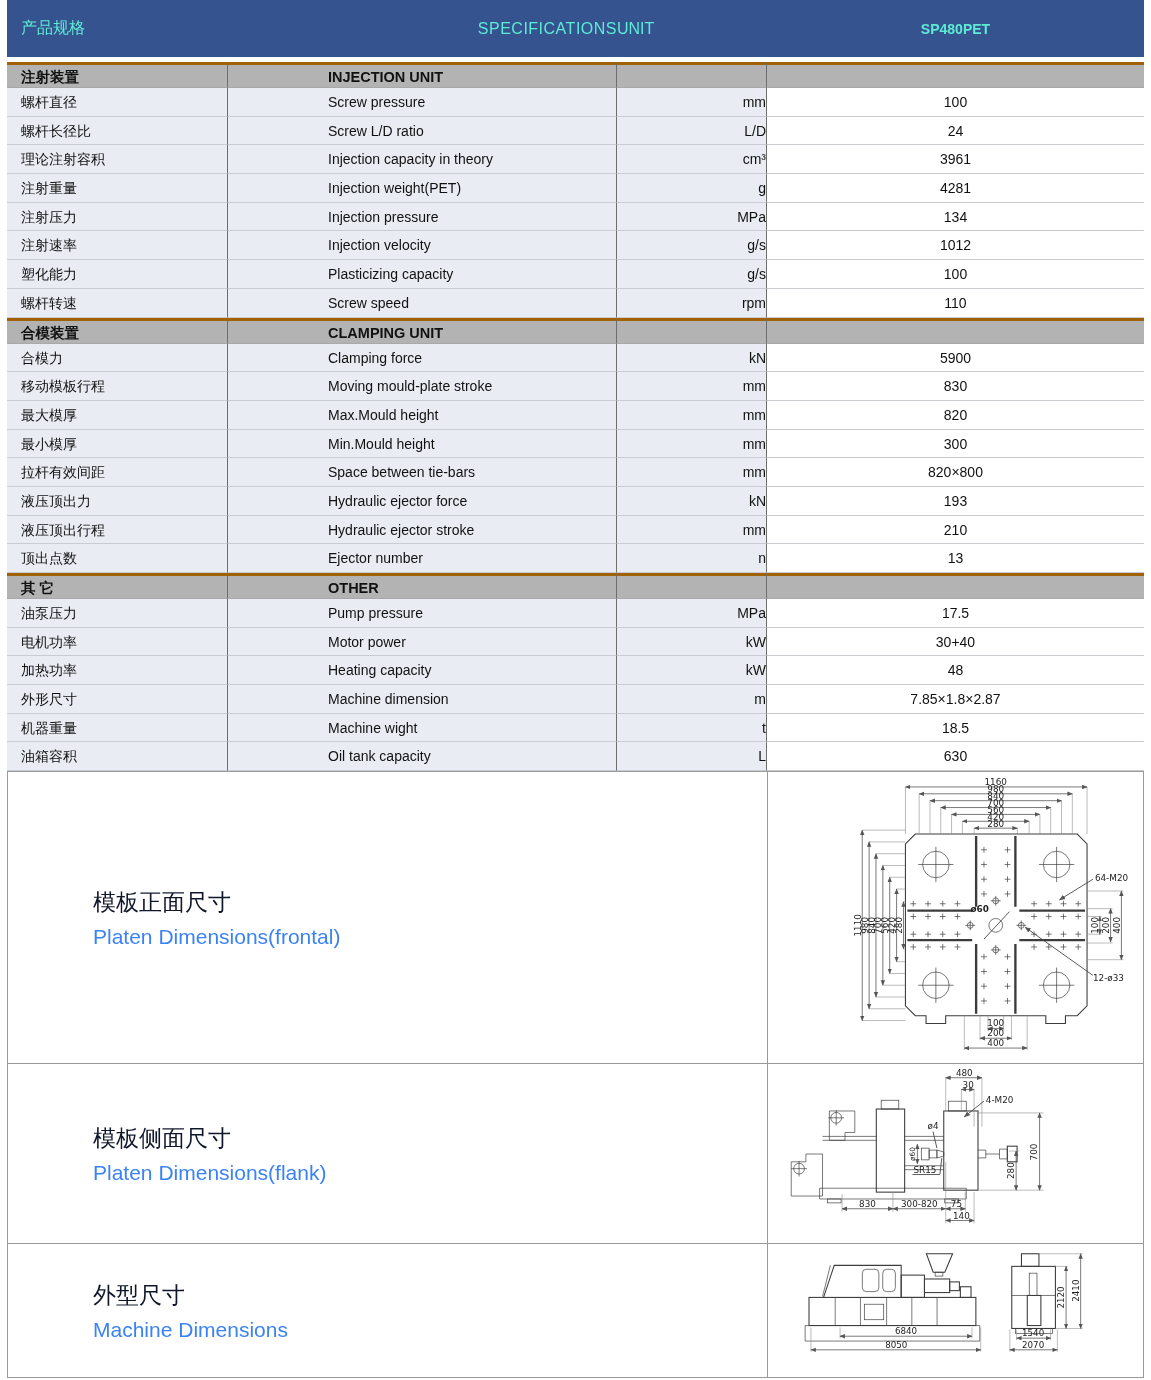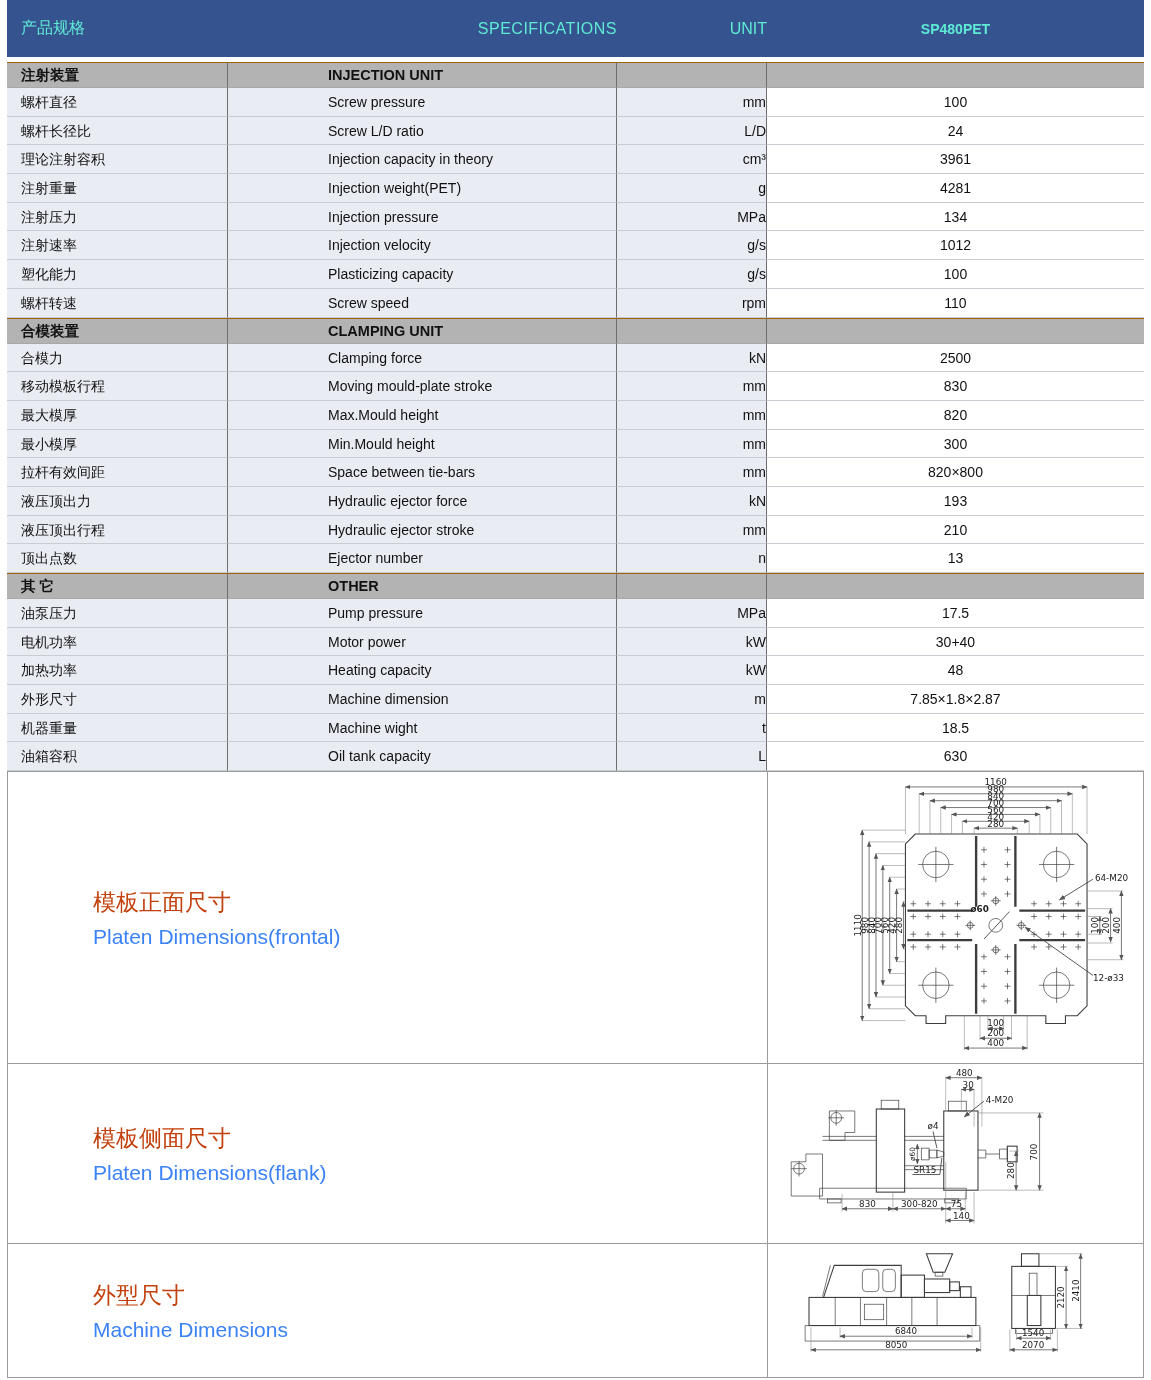--- a/index.html
+++ b/index.html
@@ -3,43 +3,43 @@
 <meta charset="utf-8">
 <style>
   html,body{margin:0;padding:0;}
   body{width:1151px;height:1380px;overflow:hidden;background:#fff;
        font-family:"Liberation Sans","DejaVu Sans",sans-serif;color:#111;}
   .sheet{margin:0 7px;width:1137px;}
   
   .hdr{display:flex;align-items:center;height:57px;background:var(--header-bg);color:#5eead4;font-size:16px;}
   .hdr .h1{width:221px;padding-left:14px;box-sizing:border-box;}
   .hdr .h2{width:389px;text-align:right;letter-spacing:.5px;}
-  .hdr .h3{width:150px;text-align:right;}
+  .hdr .h3{width:150px;text-align:left;}
   .hdr .h4{flex:1;text-align:center;font-weight:bold;font-size:14px;}
   .gap{height:5px;}
   
   .row{display:flex;}
   .row>div{box-sizing:border-box;overflow:hidden;white-space:nowrap;}
   .c1{width:221px;padding-left:14px;}
   .c2{width:389px;padding-left:100px;}
   .c3{width:150px;text-align:right;}
   .c4{flex:1;text-align:center;}
   .c1,.c2,.c3{border-right:1px solid var(--col-line);}
   .sec{height:26px;line-height:25px;font-weight:bold;font-size:14.5px;}
-  .sec>div{background:var(--section-bg);border-top:1px solid #a16207;border-bottom:1px solid #a8a8a8;}
+  .sec>div{background:var(--section-bg);border-top:3px solid #a16207;border-bottom:1px solid #a8a8a8;}
   .dr{height:28.7px;line-height:28.5px;font-size:14px;}
   .dr .c1,.dr .c2,.dr .c3{background:var(--row-bg);border-bottom:1px solid var(--row-line);}
   .dr .c4{background:#fff;border-bottom:1px solid var(--row-line);}
   
   .diag{display:flex;border:1px solid var(--border);border-top:none;box-sizing:border-box;}
   .diag.first{border-top:1px solid var(--border);}
   .d1{height:293px;} .d2{height:180px;} .d3{height:134px;}
   .dlabel{width:762px;box-sizing:border-box;padding-left:85px;display:flex;flex-direction:column;
           justify-content:center;border-right:1px solid var(--border);}
-  .dlabel .cnl{font-size:23px;color:#c2410c;}
+  .dlabel .cnl{font-size:23px;color:#0f172a;}
   .dlabel .enl{font-size:21px;margin-top:7px;color:#3b82f6;}
   .dart{flex:1;display:flex;align-items:center;justify-content:center;background:#fff;}
   
   svg text{fill:#1d1d1d;font-size:9px;font-family:"DejaVu Sans",sans-serif;}
   svg .dt{text-anchor:middle;}
   .out{fill:none;stroke:var(--drawing);stroke-width:1.1;}
   .thn{fill:none;stroke:var(--drawing);stroke-width:.7;}
   .thk{fill:none;stroke:var(--drawing);stroke-width:2.4;}
   .ext{fill:none;stroke:#8a8a8a;stroke-width:.6;}
   .dim{fill:none;stroke:#555;stroke-width:.8;}
@@ -116,21 +116,21 @@
   <div class="row sec">
     <div class="c1">合模装置</div>
     <div class="c2">CLAMPING UNIT</div>
     <div class="c3"></div>
       <div class="c4"></div>
   </div>
   <div class="row dr">
       <div class="c1">合模力</div>
       <div class="c2">Clamping force</div>
       <div class="c3">kN</div>
-      <div class="c4">2500</div>
+      <div class="c4">5900</div>
     </div>
   <div class="row dr">
       <div class="c1">移动模板行程</div>
       <div class="c2">Moving mould-plate stroke</div>
       <div class="c3">mm</div>
       <div class="c4">830</div>
     </div>
   <div class="row dr">
       <div class="c1">最大模厚</div>
       <div class="c2">Max.Mould height</div>

